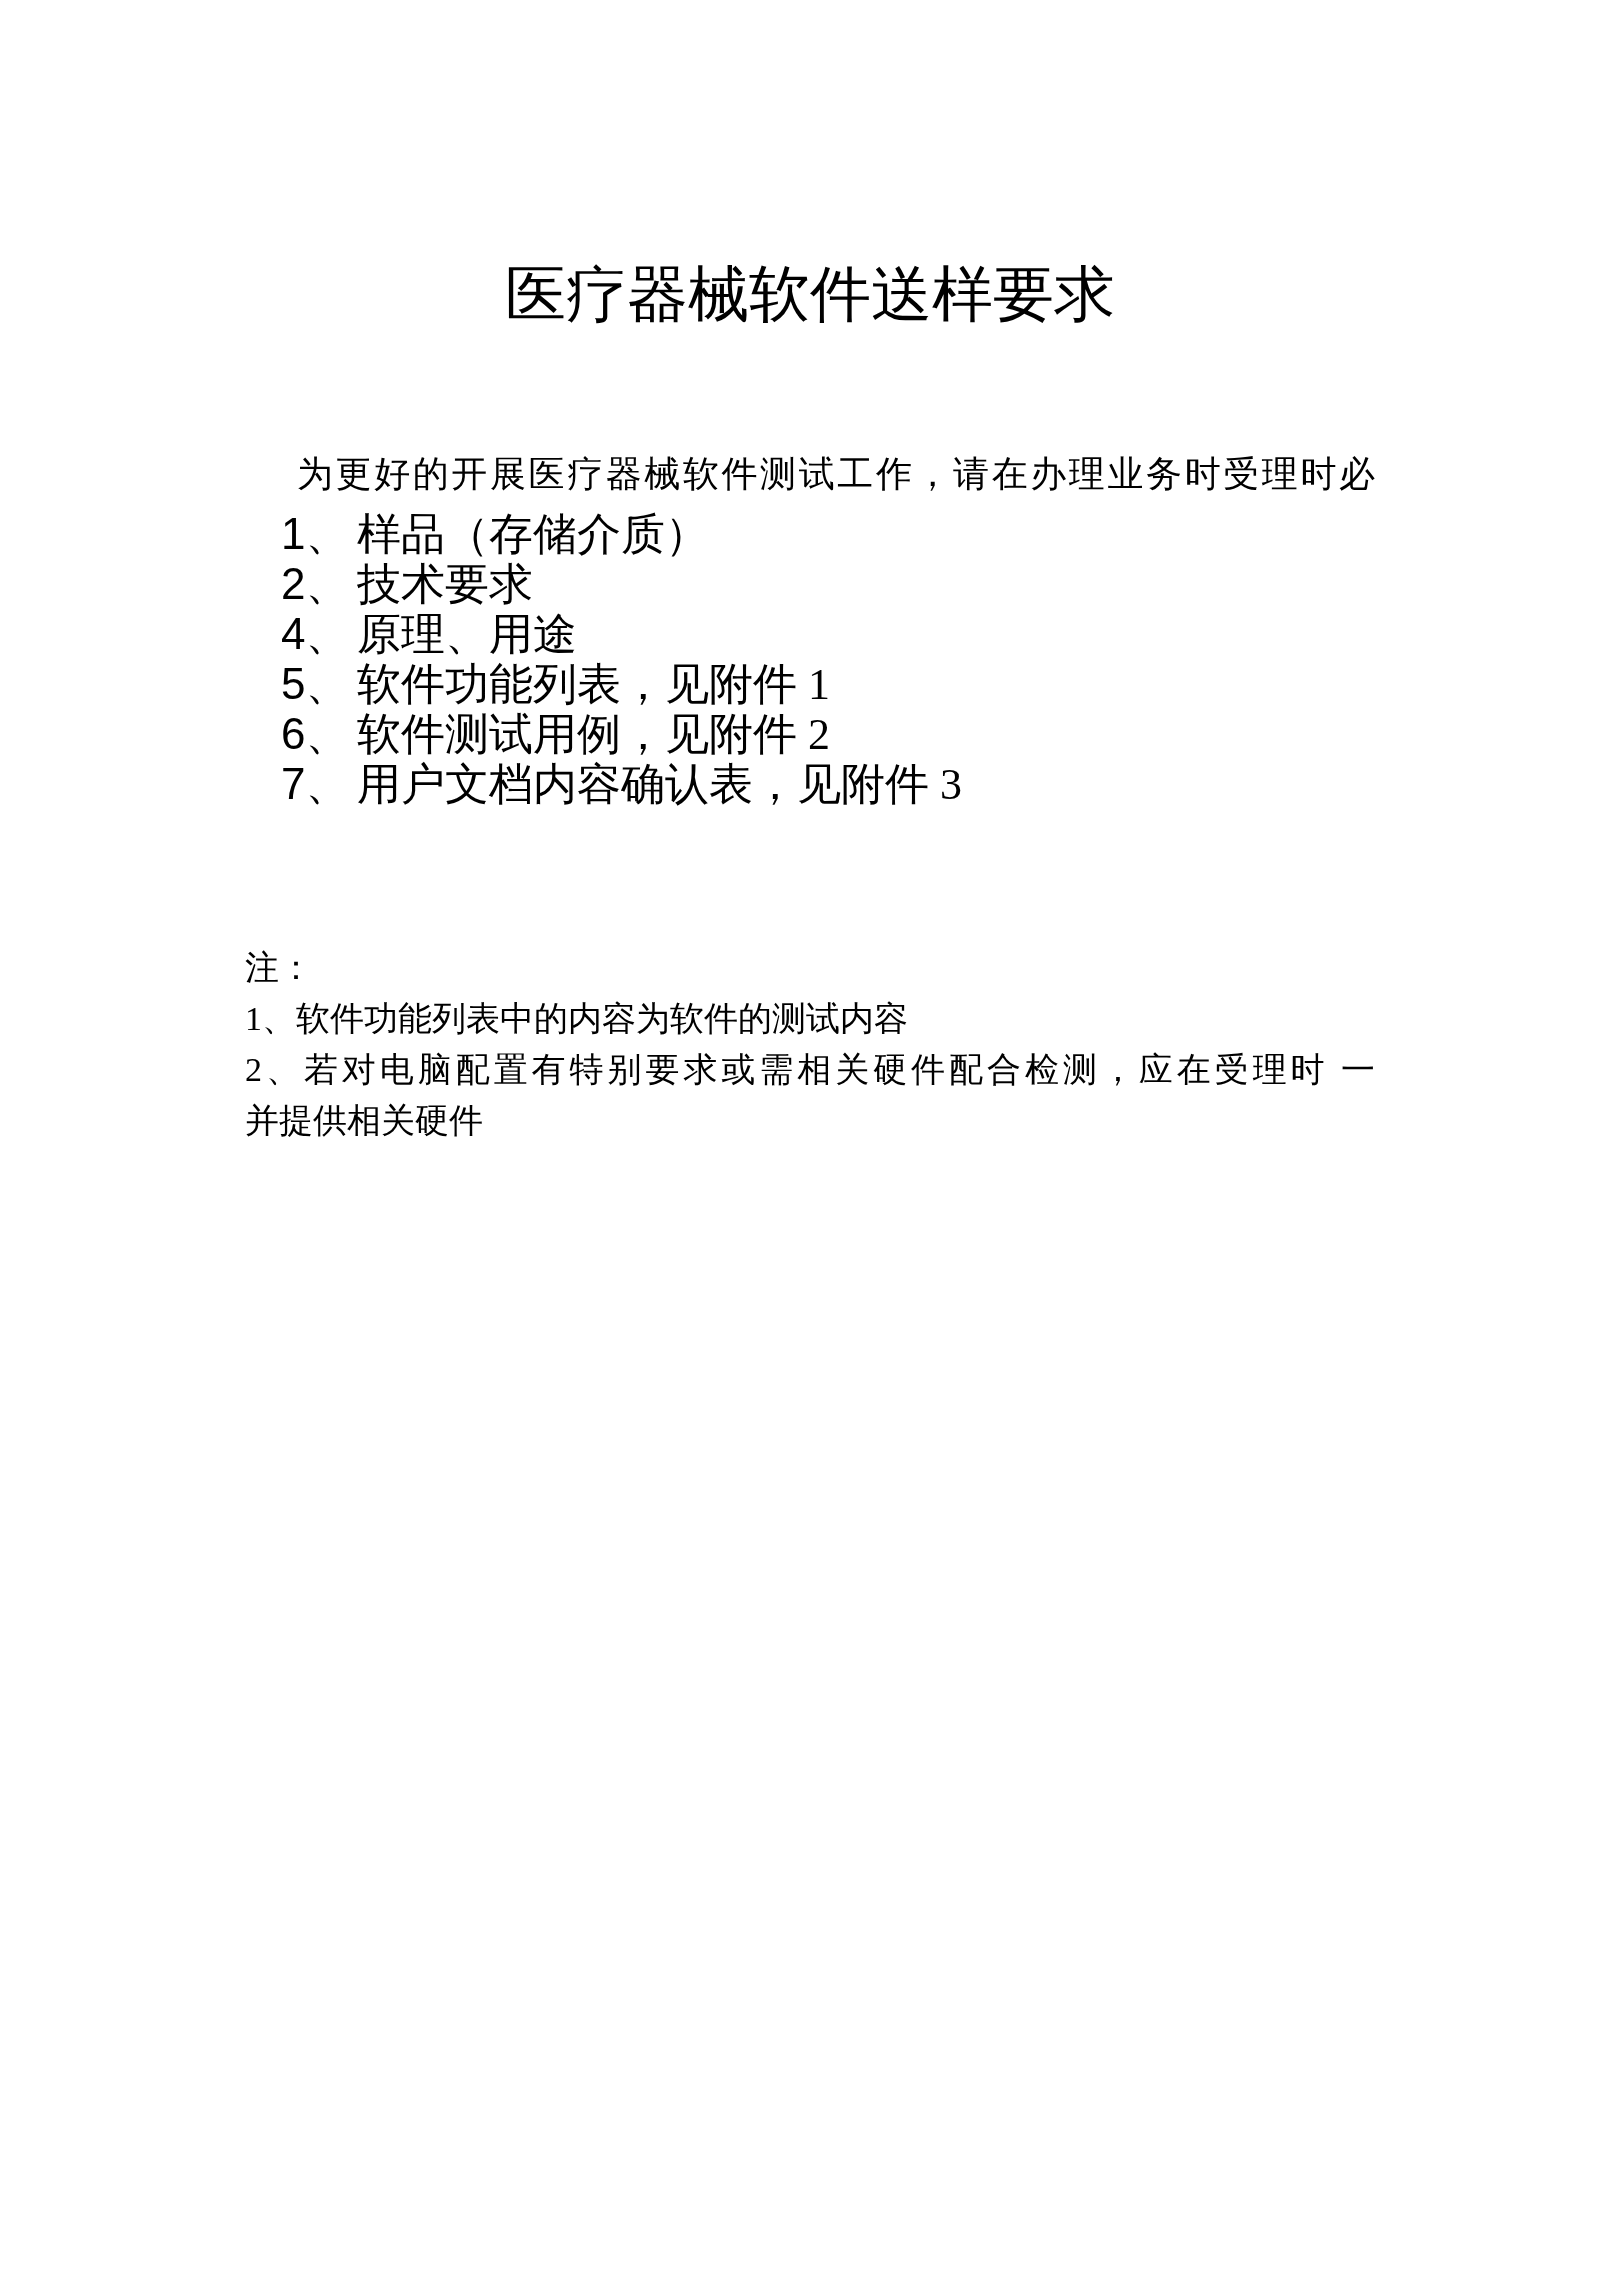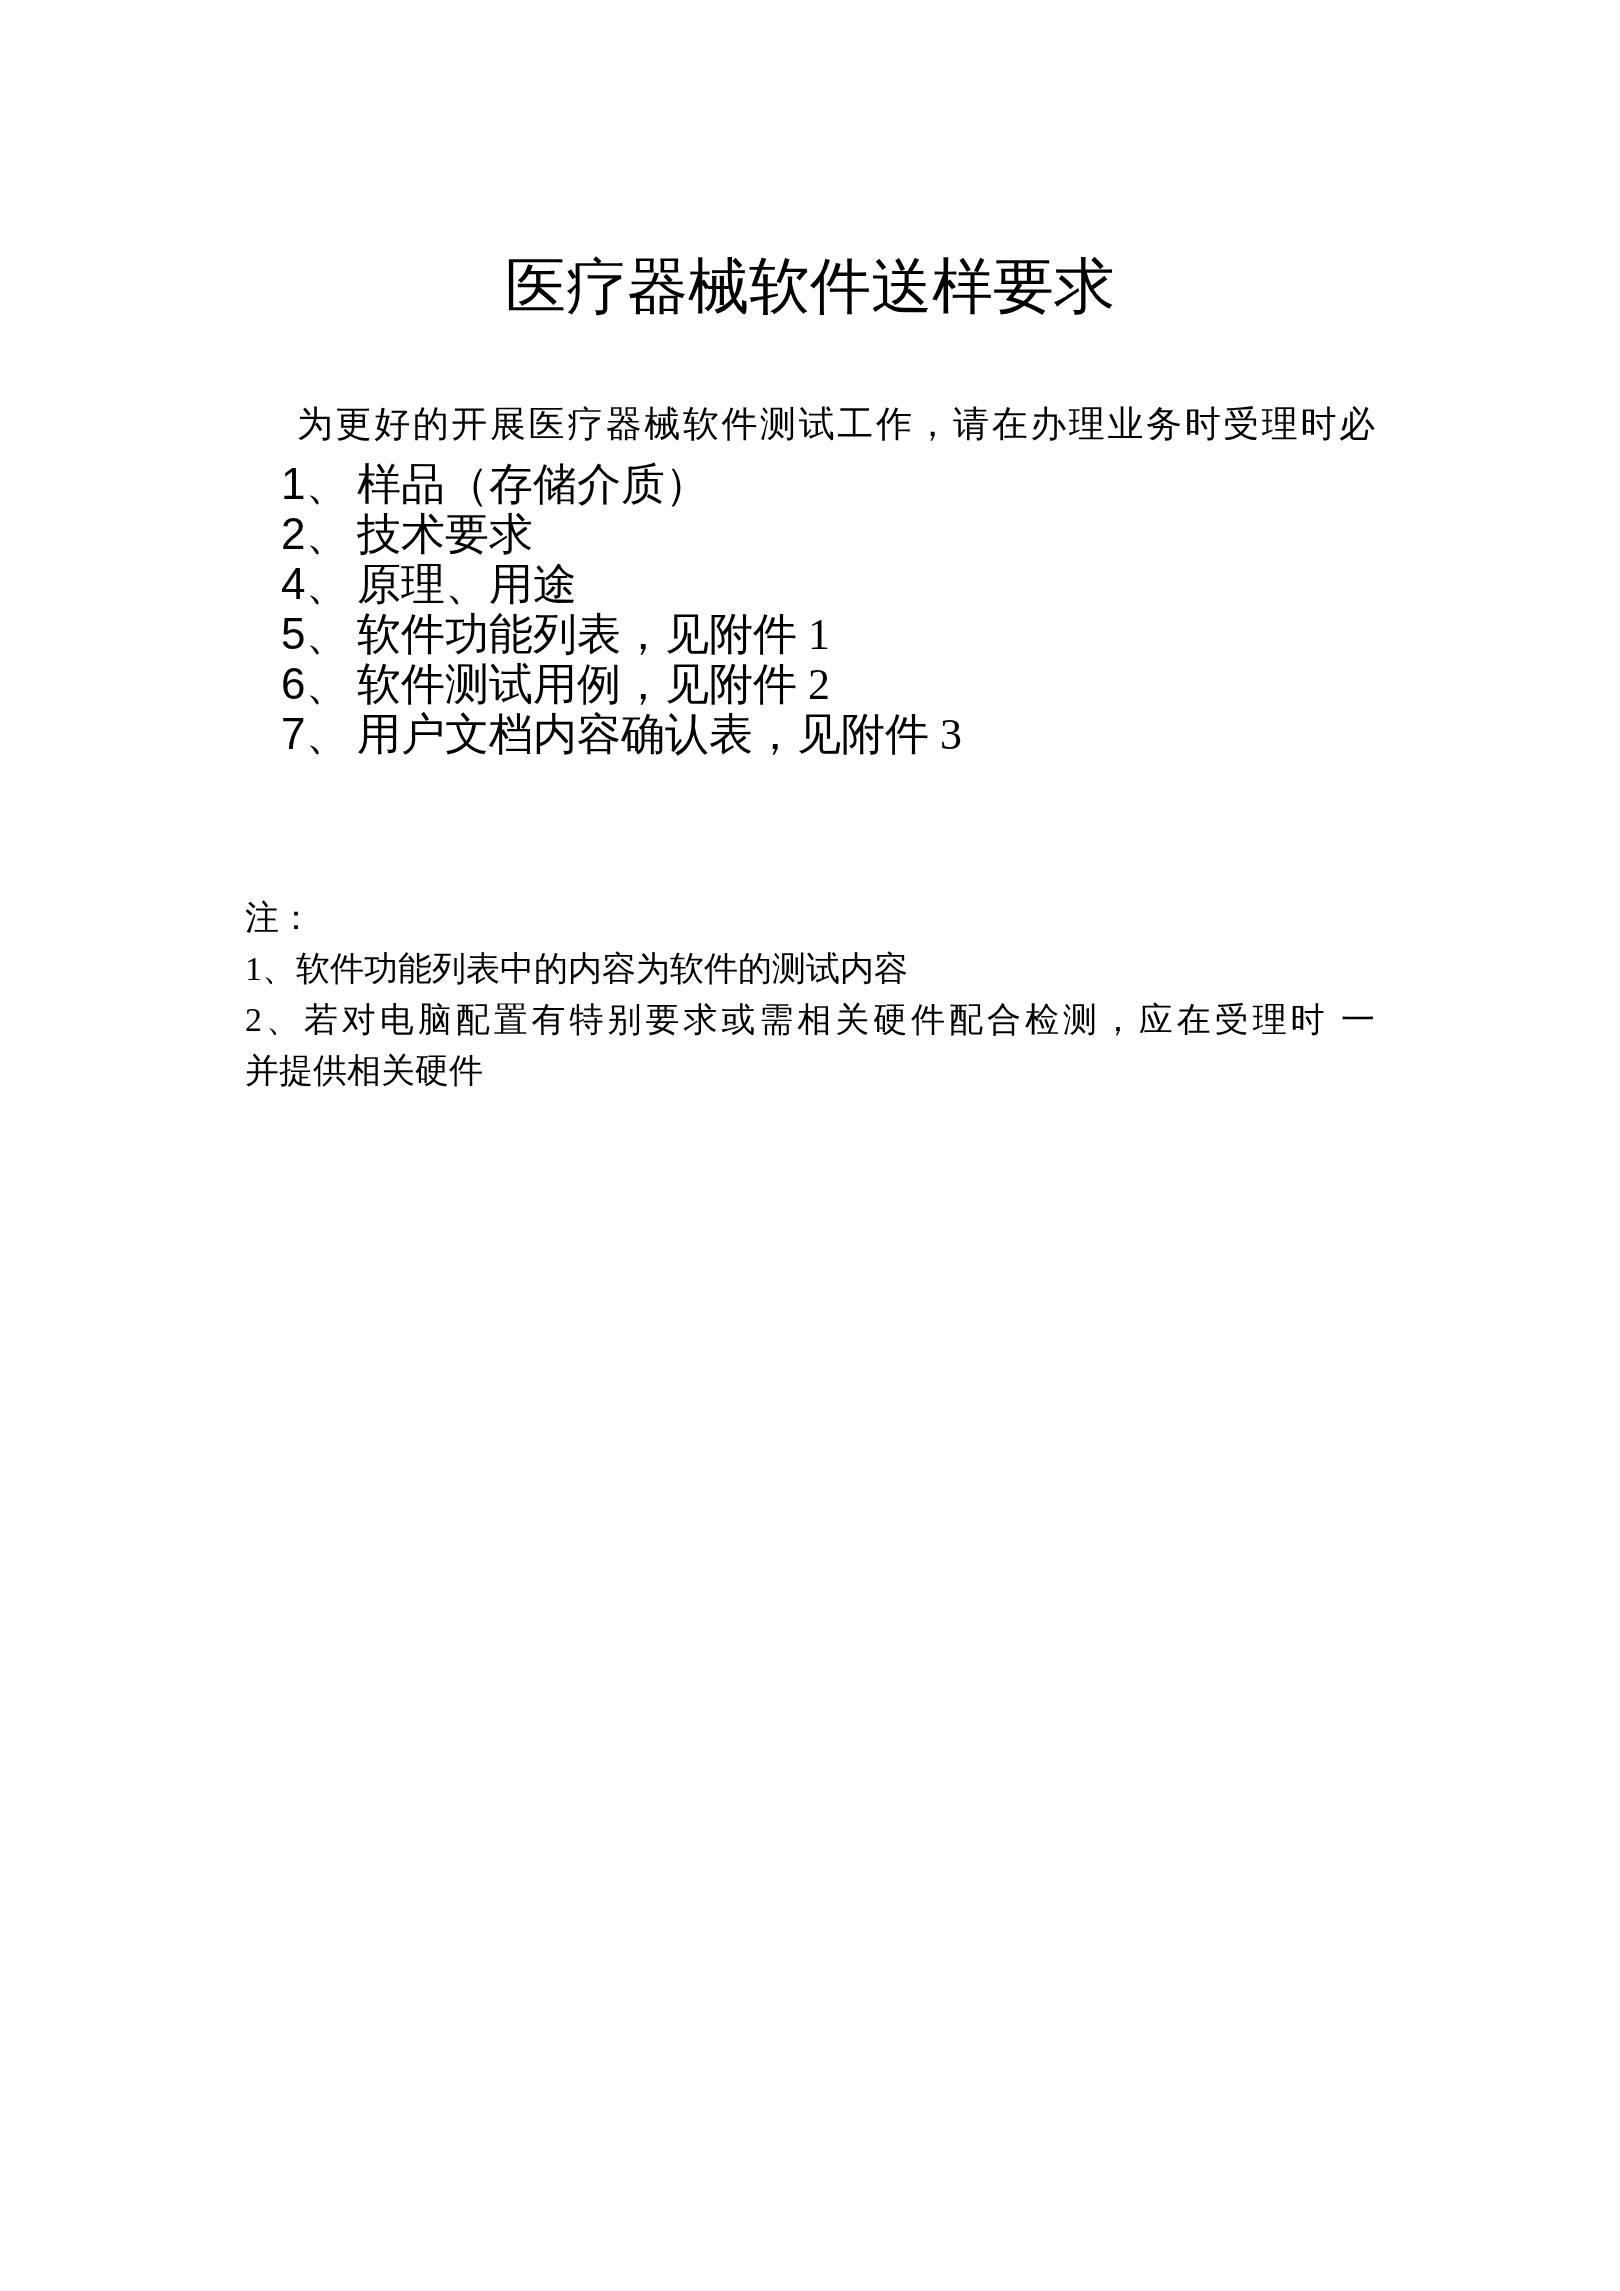--- a/index.html
+++ b/index.html
@@ -5,35 +5,35 @@
   * { margin: 0; padding: 0; box-sizing: border-box; }
   html, body {
     background: #ffffff;
   }
   .page {
     position: relative;
     width: 1620px;
     height: 1856px;
     background: #ffffff;
     color: #000000;
-    padding: 0 245px;
+    padding: 8px 245px;
     overflow: hidden;
     font-family: "Liberation Serif", "DejaVu Serif", serif;
   }
   .doc-title {
     margin-top: 248px;
     font-size: 61px;
     line-height: 78px;
     font-weight: normal;
     text-align: center;
     letter-spacing: 0;
     white-space: nowrap;
   }
   .intro {
-    margin-top: 71px;
+    margin-top: 113px;
     font-size: 36px;
     line-height: 54px;
   }
   .intro-line-1 {
     text-indent: 52px;
     text-align: justify;
     text-align-last: justify;
   }
   .req-list {
     margin-top: 7.8px;

